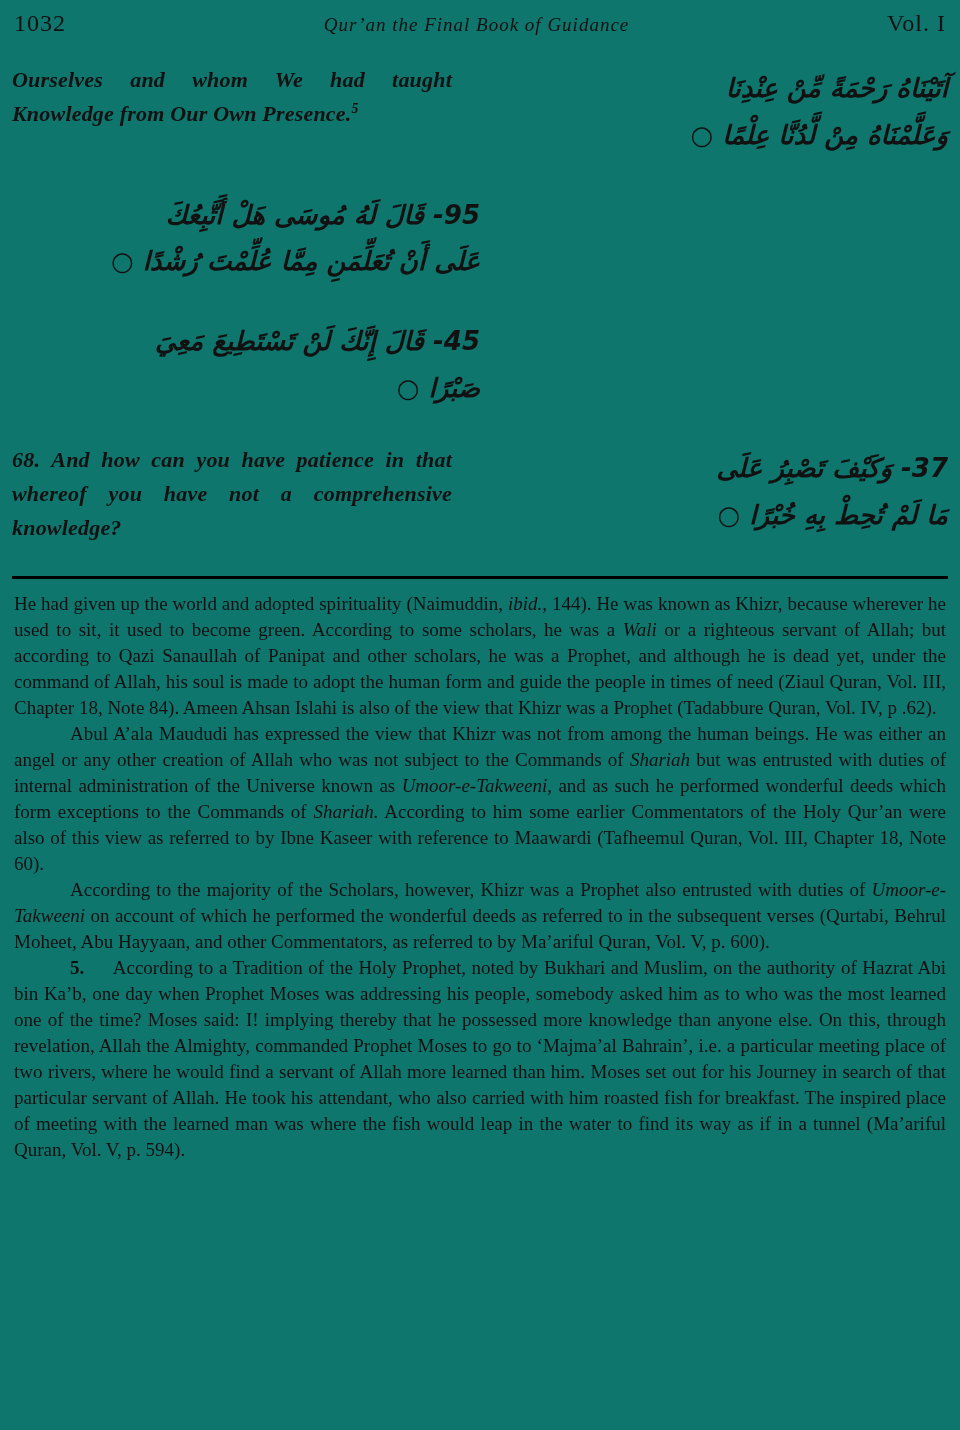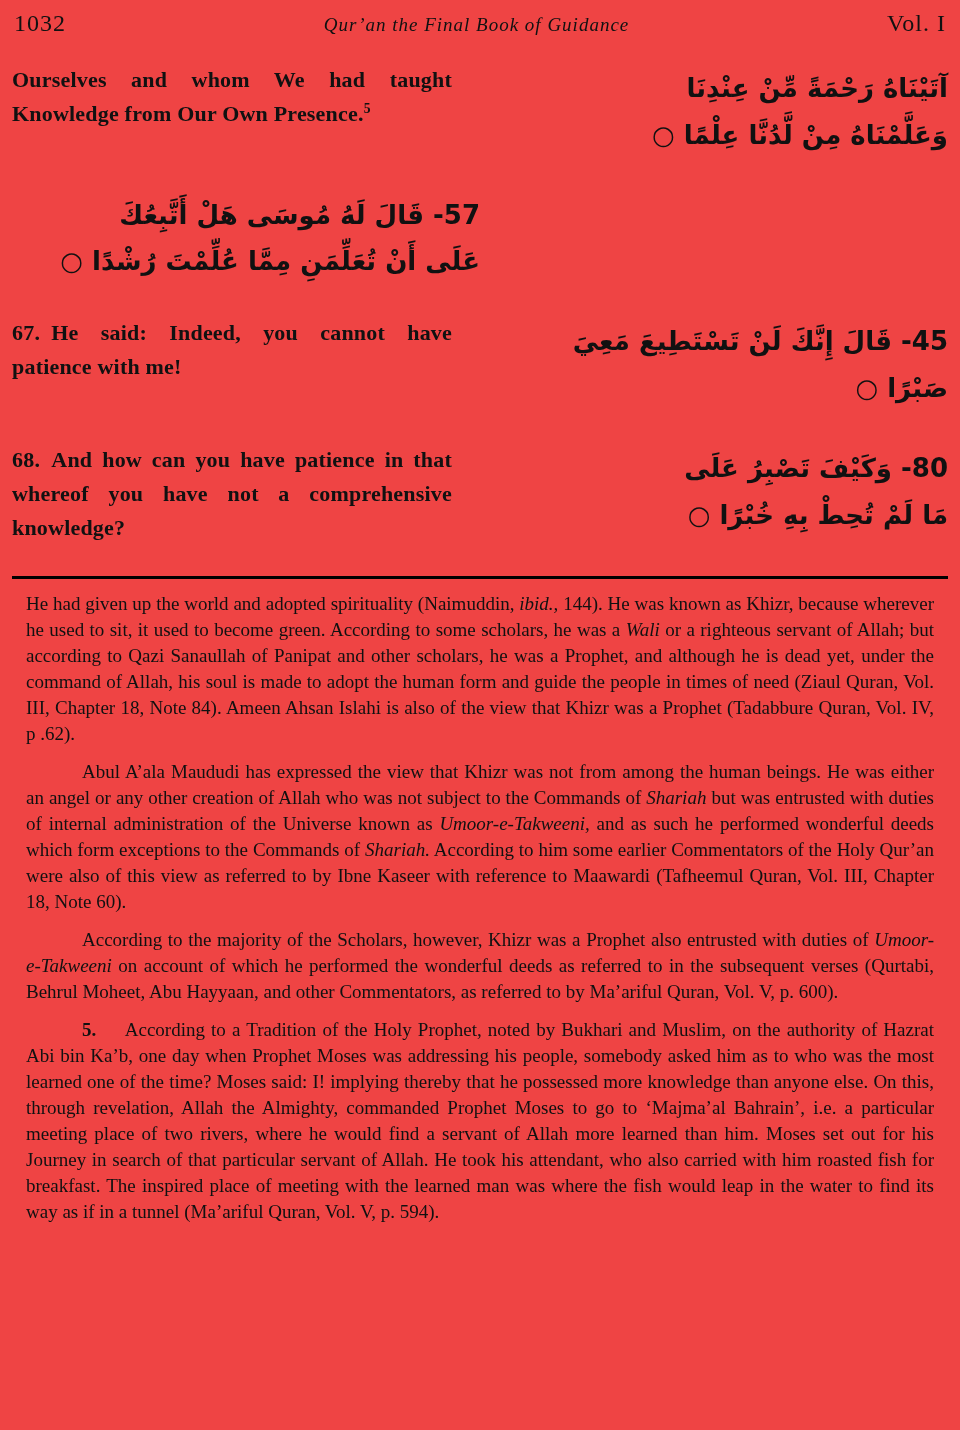--- a/index.html
+++ b/index.html
@@ -1,45 +1,45 @@
 <!DOCTYPE html>
 <html><head>
 <meta charset="utf-8">
 <style>
   * { margin:0; padding:0; box-sizing:border-box; }
   html,body { background:#e8e8e8; }
   body { font-family:"Liberation Serif","DejaVu Serif",serif; color:#111; }
   .page {
-    width:960px; height:1430px; margin:0 auto; background:#ef4444;
+    width:960px; height:1430px; margin:0 auto; background:#0f766e;
     padding:8px 12px 0 12px; overflow:hidden; position:relative;
   }
   .header {
     display:flex; justify-content:space-between; align-items:baseline;
     font-size:24px; padding:2px 2px 0 2px;
   }
   .header .page-num { font-weight:normal; letter-spacing:1px; }
   .header .title { font-style:italic; font-size:19px; letter-spacing:1px; }
   .header .vol { letter-spacing:1px; }
   .verses { margin-top:26px; }
-  .verse-row { display:flex; justify-content:space-between; align-items:flex-start; margin-bottom:31px; }
+  .verse-row { display:flex; justify-content:space-between; align-items:flex-start; margin-bottom:31px;font-style:italic; }
   .english {
     width:440px; font-weight:bold; font-size:22px; line-height:1.55;
     text-align:justify; letter-spacing:0.2px;
   }
   .english sup { font-size:0.62em; line-height:0; }
   .arabic {
     width:468px; direction:rtl; text-align:right; white-space:pre-line;
     font-family:"DejaVu Sans",sans-serif; font-weight:bold;
     font-size:26px; line-height:1.8; margin-top:2px;
   }
   .divider { border:none; border-top:3px solid #000; margin:2px 0 12px 0; }
   .footnotes {
     font-size:19px; line-height:1.37; text-align:justify; padding:0 2px;
   }
-  .footnotes p { margin:12px; }
+  .footnotes p { margin:0; }
   .footnotes p.indent { text-indent:56px; }
   .it { font-style:italic; }
   .bd { font-weight:bold; }
 </style>
 </head>
 <body>
 
 <div class="page">
 
   <header class="header">
@@ -50,33 +50,32 @@
 
   <main class="verses">
 
     <div class="verse-row">
       <div class="english"><span>Ourselves and whom We had taught Knowledge from Our Own Presence.</span><sup>5</sup></div>
       <div class="arabic" dir="rtl">آتَيْنَاهُ رَحْمَةً مِّنْ عِنْدِنَا
 وَعَلَّمْنَاهُ مِنْ لَّدُنَّا عِلْمًا ○</div>
     </div>
 
     <div class="verse-row">
-      <div class="arabic" dir="rtl">57- قَالَ لَهُ مُوسَى هَلْ أَتَّبِعُكَ
+      <div class="arabic" dir="rtl">95- قَالَ لَهُ مُوسَى هَلْ أَتَّبِعُكَ
 عَلَى أَنْ تُعَلِّمَنِ مِمَّا عُلِّمْتَ رُشْدًا ○</div>
     </div>
 
     <div class="verse-row">
-      <div class="english"><span>67. He said: Indeed, you cannot have patience with me!</span></div>
       <div class="arabic" dir="rtl">45- قَالَ إِنَّكَ لَنْ تَسْتَطِيعَ مَعِيَ
 صَبْرًا ○</div>
     </div>
 
     <div class="verse-row">
       <div class="english"><span>68. And how can you have patience in that whereof you have not a comprehensive knowledge?</span></div>
-      <div class="arabic" dir="rtl">80- وَكَيْفَ تَصْبِرُ عَلَى
+      <div class="arabic" dir="rtl">37- وَكَيْفَ تَصْبِرُ عَلَى
 مَا لَمْ تُحِطْ بِهِ خُبْرًا ○</div>
     </div>
 
   </main>
 
   <hr class="divider">
 
   <section class="footnotes">
     <p><span>He had given up the world and adopted spirituality (Naimuddin, </span><span class="it">ibid.,</span><span> 144). He was known as Khizr, because wherever he used to sit, it used to become green. According to some scholars, he was a </span><span class="it">Wali</span><span> or a righteous servant of Allah; but according to Qazi Sanaullah of Panipat and other scholars, he was a Prophet, and although he is dead yet, under the command of Allah, his soul is made to adopt the human form and guide the people in times of need (Ziaul Quran, Vol. III, Chapter 18, Note 84). Ameen Ahsan Islahi is also of the view that Khizr was a Prophet (Tadabbure Quran, Vol. IV, p .62).</span></p>
     <p class="indent"><span>Abul A’ala Maududi has expressed the view that Khizr was not from among the human beings. He was either an angel or any other creation of Allah who was not subject to the Commands of </span><span class="it">Shariah</span><span> but was entrusted with duties of internal administration of the Universe known as </span><span class="it">Umoor-e-Takweeni,</span><span> and as such he performed wonderful deeds which form exceptions to the Commands of </span><span class="it">Shariah.</span><span> According to him some earlier Commentators of the Holy Qur’an were also of this view as referred to by Ibne Kaseer with reference to Maawardi (Tafheemul Quran, Vol. III, Chapter 18, Note 60).</span></p>

